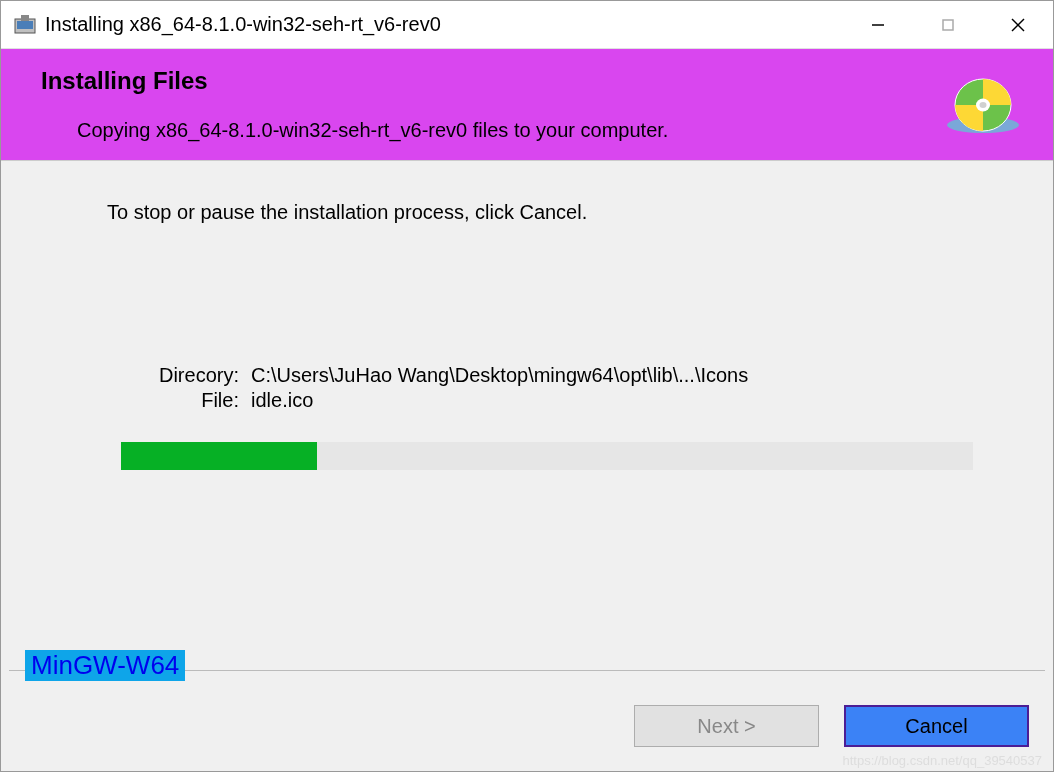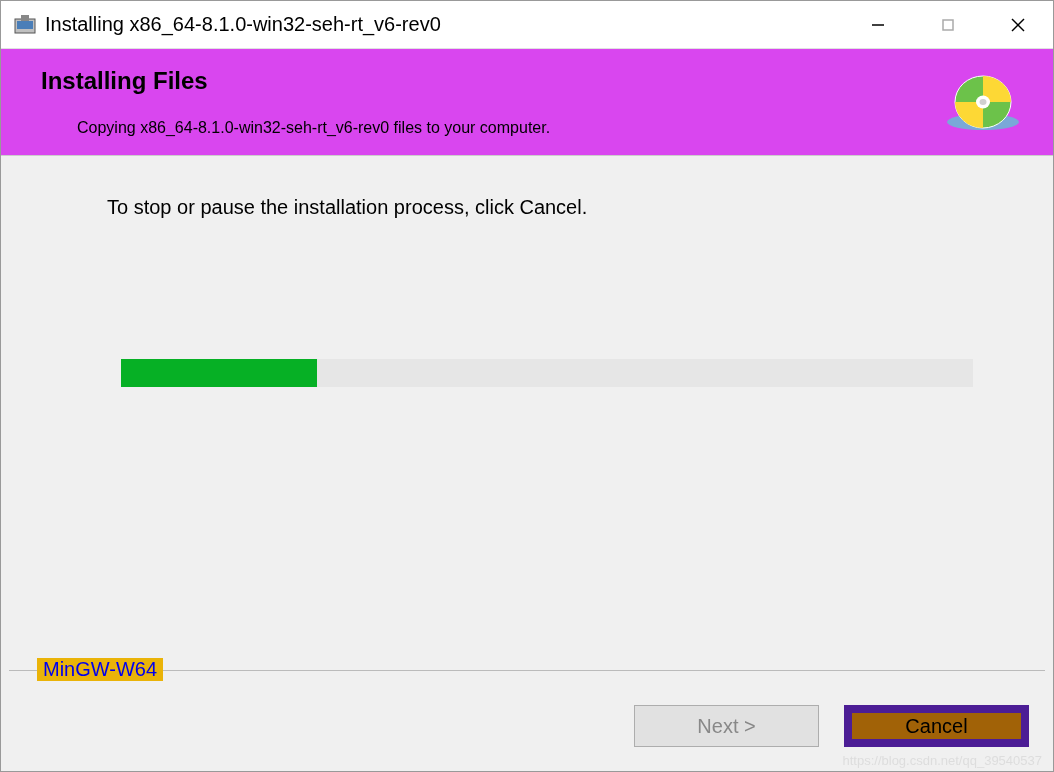--- a/index.html
+++ b/index.html
@@ -55,21 +55,21 @@
       border-bottom: 1px solid #ccc;
     }
     .header-text { flex: 1; }
     .header-title {
       font-size: 24px;
       font-weight: bold;
       color: #000;
       margin-bottom: 4px;
     }
     .header-subtitle {
-      font-size: 16px;
+      font-size: 20px;
       color: #000;
       padding-left: 36px;
       margin-top: 24px;
     }
     .header-icon {
       width: 80px;
       height: 62px;
       display: flex;
       align-items: center;
       justify-content: center;
@@ -109,24 +109,24 @@
       background: #e6e6e6;
       position: relative;
     }
     .progress-fill {
       height: 100%;
       background: #06b025;
     }
     .branding {
       position: absolute;
       bottom: 0;
-      left: 36px;
-      font-size: 20px;
+      left: 24px;
+      font-size: 26px;
       color: #0000ee;
-      background: #eab308;
+      background: #0ea5e9;
       padding: 0 6px;
     }
     .divider {
       border-top: 1px solid #bbb;
       margin: 12px 4px 0 4px;
     }
     .footer {
       background: #f0f0f0;
       padding: 24px 24px 24px 24px;
       display: flex;
@@ -140,22 +140,22 @@
       font-family: inherit;
       border: 1px solid #adadad;
       background: #e1e1e1;
       cursor: pointer;
     }
     .btn.disabled {
       color: #888;
       cursor: default;
     }
     .btn.primary {
-      border: 8px solid #4c1d95;
-      background: #a16207;
+      border: 2px solid #4c1d95;
+      background: #3b82f6;
       color: #000;
     }
     .watermark {
       position: absolute;
       right: 12px;
       bottom: 4px;
       font-size: 13px;
       color: #ddd;
     }
   </style>
@@ -205,20 +205,30 @@
       <path d="M 39 56 A 28 26 0 0 1 11 30 L 39 30 Z" fill="#fdd835"></path>
       <ellipse cx="39" cy="30" rx="7" ry="6.5" fill="#fff"></ellipse>
       <ellipse cx="39" cy="30" rx="3.5" ry="3" fill="#d0d0d0"></ellipse>
     </svg>
   </div>
 </div>
 
 <div class="main-area">
   <div class="instruction">To stop or pause the installation process, click Cancel.</div>
 
+  <div class="progress-info">
+    <div class="info-row">
+      <div class="info-label">Direcory:</div>
+      <div class="info-value">C:\Users\JuHao Wang\Desktop\mingw64\opt\lib\...\Icons</div>
+    </div>
+    <div class="info-row">
+      <div class="info-label">File:</div>
+      <div class="info-value">idle.ico</div>
+    </div>
+  </div>
 
   <div class="progress-bar">
     <div class="progress-fill" style="width:23%"></div>
   </div>
 
   <div class="divider" style="position:absolute;bottom:10px;left:4px;right:4px;"></div>
   <a class="branding">MinGW-W64</a>
 </div>
 
 <div class="footer">

